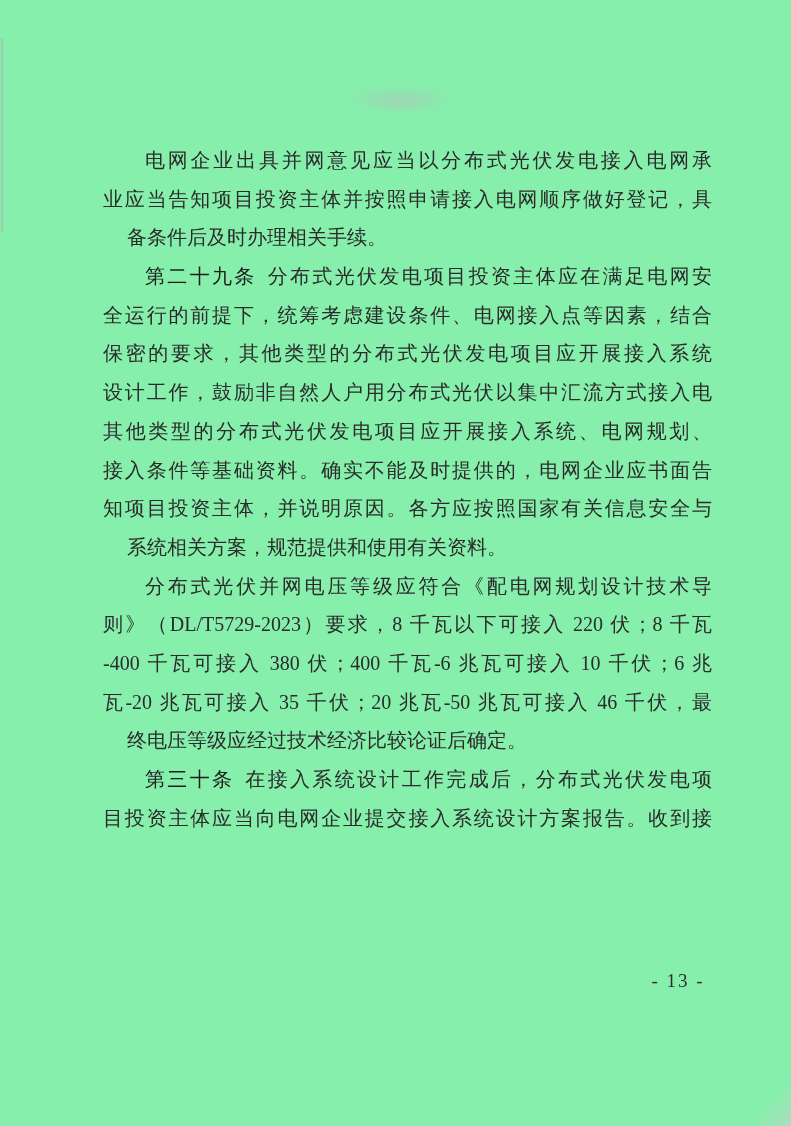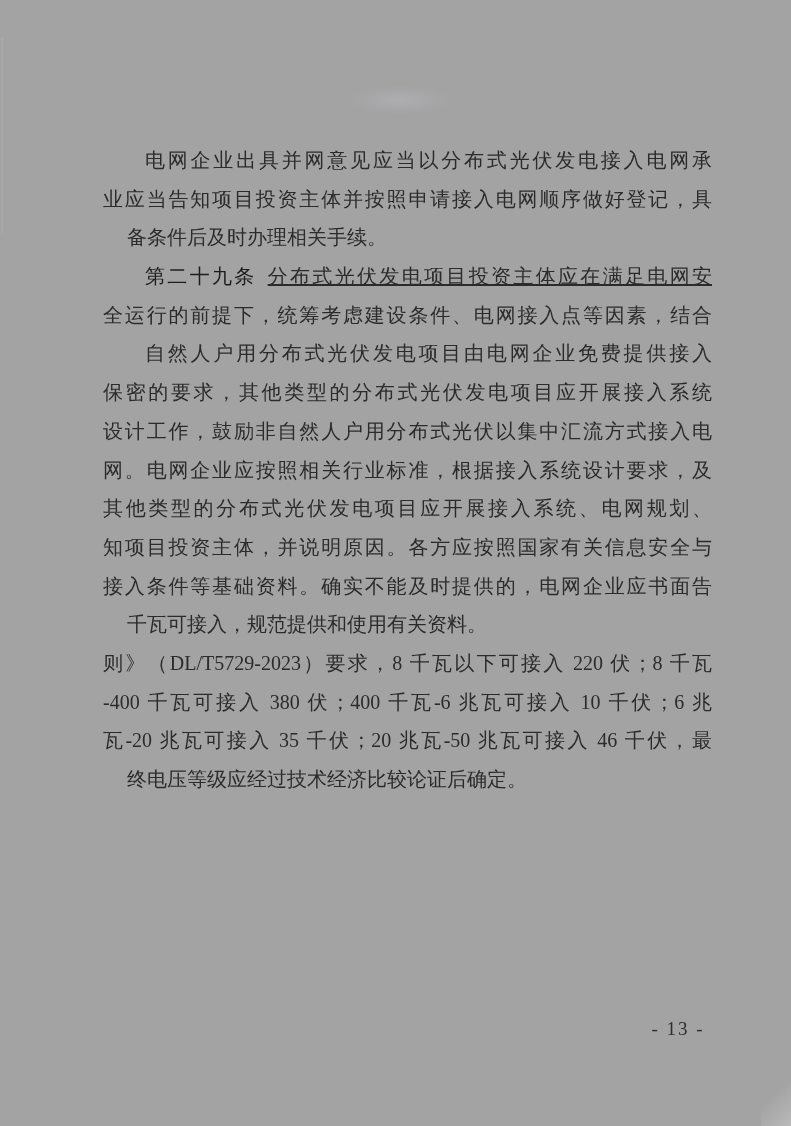--- a/index.html
+++ b/index.html
@@ -4,21 +4,21 @@
 <style>
   html, body {
     margin: 0;
     padding: 0;
     background: #ffffff;
   }
   .page {
     position: relative;
     width: 791px;
     height: 1126px;
-    background: #a3a3a3;
+    background: #86efac;
     overflow: hidden;
     font-family: "Liberation Serif", "DejaVu Serif", serif;
   }
   
   .edge-line {
     position: absolute;
     left: 1px;
     top: 38px;
     width: 2px;
     height: 195px;
@@ -65,26 +65,25 @@
   .line.end {
     text-align-last: left;
     margin-left: 24px;
   }
   .lead {
     font-weight: normal;
     color: #1d1d1d;
   }
   .rest {
     margin-left: 0.55em;
-    text-decoration: underline;
   }
   .page-number {
     position: absolute;
     left: 638px;
-    top: 1016px;
+    top: 968px;
     width: 80px;
     font-size: 19px;
     letter-spacing: 2px;
     color: #2e2e2e;
     text-align: center;
     line-height: 26px;
   }
 </style>
 </head>
 <body>
@@ -104,35 +103,40 @@
     </div>
 
     <div>
       <div class="line ind">
         <b class="lead">第二十九条</b><span class="rest">分布式光伏发电项目投资主体应在满足电网安</span>
       </div>
       <div class="line">全运行的前提下，统筹考虑建设条件、电网接入点等因素，结合</div>
     </div>
 
     <div>
-      <div class="line ind">自然人户用分布式光伏发电项目由电网企业免费提供接入</div>
       <div class="line">保密的要求，其他类型的分布式光伏发电项目应开展接入系统</div>
       <div class="line">设计工作，鼓励非自然人户用分布式光伏以集中汇流方式接入电</div>
-      <div class="line">网。电网企业应按照相关行业标准，根据接入系统设计要求，及</div>
       <div class="line">其他类型的分布式光伏发电项目应开展接入系统、电网规划、</div>
+      <div class="line">接入条件等基础资料。确实不能及时提供的，电网企业应书面告</div>
       <div class="line">知项目投资主体，并说明原因。各方应按照国家有关信息安全与</div>
-      <div class="line">接入条件等基础资料。确实不能及时提供的，电网企业应书面告</div>
-      <div class="line end">千瓦可接入，规范提供和使用有关资料。</div>
+      <div class="line end">系统相关方案，规范提供和使用有关资料。</div>
     </div>
 
     <div>
+      <div class="line ind">分布式光伏并网电压等级应符合《配电网规划设计技术导</div>
       <div class="line">则》（DL/T5729-2023）要求，8 千瓦以下可接入 220 伏；8 千瓦</div>
       <div class="line">-400 千瓦可接入 380 伏；400 千瓦-6 兆瓦可接入 10 千伏；6 兆</div>
       <div class="line">瓦-20 兆瓦可接入 35 千伏；20 兆瓦-50 兆瓦可接入 46 千伏，最</div>
       <div class="line end">终电压等级应经过技术经济比较论证后确定。</div>
     </div>
 
+    <div>
+      <div class="line ind">
+        <b class="lead">第三十条</b><span class="rest">在接入系统设计工作完成后，分布式光伏发电项</span>
+      </div>
+      <div class="line">目投资主体应当向电网企业提交接入系统设计方案报告。收到接</div>
+    </div>
 
   </div>
 
   <div class="page-number">- 13 -</div>
 
 </div>
 
 </body></html>

